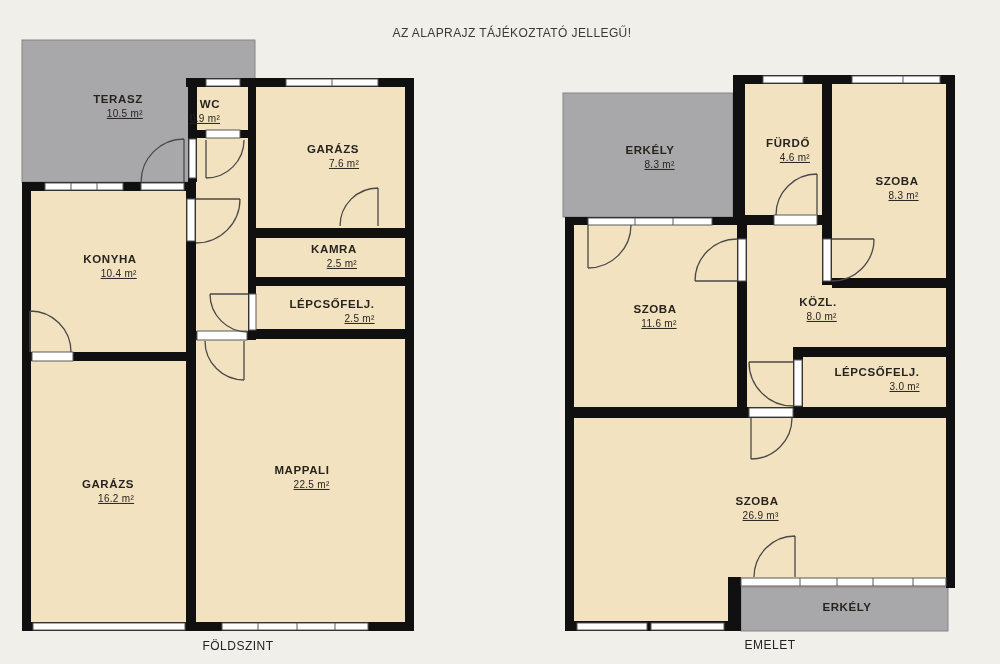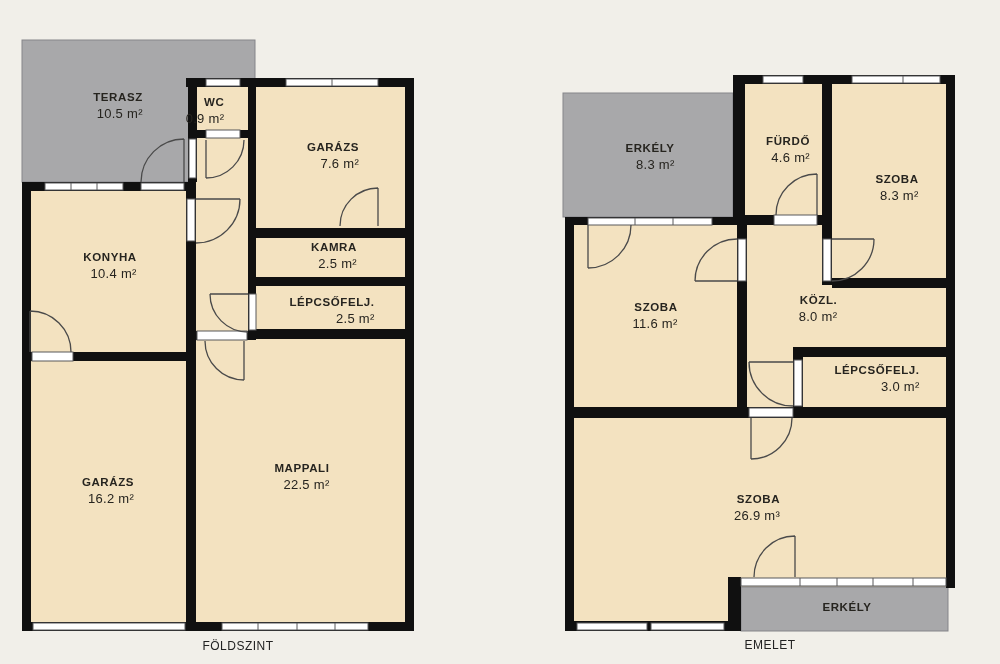--- a/index.html
+++ b/index.html
@@ -10,21 +10,21 @@
   .plan-svg{position:absolute;left:0;top:0;}
   .title{
     position:absolute;left:512px;top:26px;transform:translateX(-50%);
     font-size:12px;color:#3a3a3a;letter-spacing:.4px;white-space:nowrap;
   }
   .room-label{
     position:absolute;transform:translate(-50%,-50%);
     text-align:right;color:#26241f;line-height:1.4;white-space:nowrap;
   }
   .room-name{font-size:11.5px;font-weight:700;letter-spacing:.6px;}
-  .room-area{font-size:13px;font-weight:400;letter-spacing:.3px;}
+  .room-area{font-size:10px;font-weight:400;letter-spacing:.3px;text-decoration:underline;}
   .floor-caption{
     position:absolute;transform:translateX(-50%);
     font-size:12px;color:#222;letter-spacing:.5px;white-space:nowrap;
   }
   .logo{
     position:absolute;left:452px;top:308px;display:flex;align-items:center;
     gap:6px;opacity:.92;
   }
   .logo-text{
     font-size:22px;font-weight:700;color:#a3a19c;letter-spacing:.5px;line-height:1;
@@ -149,20 +149,21 @@
         <path d="M832 239 L874 239 M874 239 A42 42 0 0 1 832 281"></path>
         <path d="M737 281 L695 281 M695 281 A42 42 0 0 1 737 239"></path>
         <path d="M588 225 L588 268 M588 268 A43 43 0 0 0 631 225"></path>
         <path d="M793 362 L749 362 M749 362 A44 44 0 0 0 793 406"></path>
         <path d="M751 418 L751 459 M751 459 A41 41 0 0 0 792 418"></path>
         <path d="M795 577 L795 536 M795 536 A41 41 0 0 0 754 577"></path>
       </g>
     </g>
   </svg>
 
+  <div class="title">AZ ALAPRAJZ TÁJÉKOZTATÓ JELLEGŰ!</div>
 
   <div class="room-label" style="left:118px;top:106px">
     <div class="room-name">TERASZ</div>
     <div class="room-area">10.5 m²</div>
   </div>
   <div class="room-label" style="left:205px;top:111px">
     <div class="room-name">WC</div>
     <div class="room-area">0.9 m²</div>
   </div>
   <div class="room-label" style="left:333px;top:156px">

